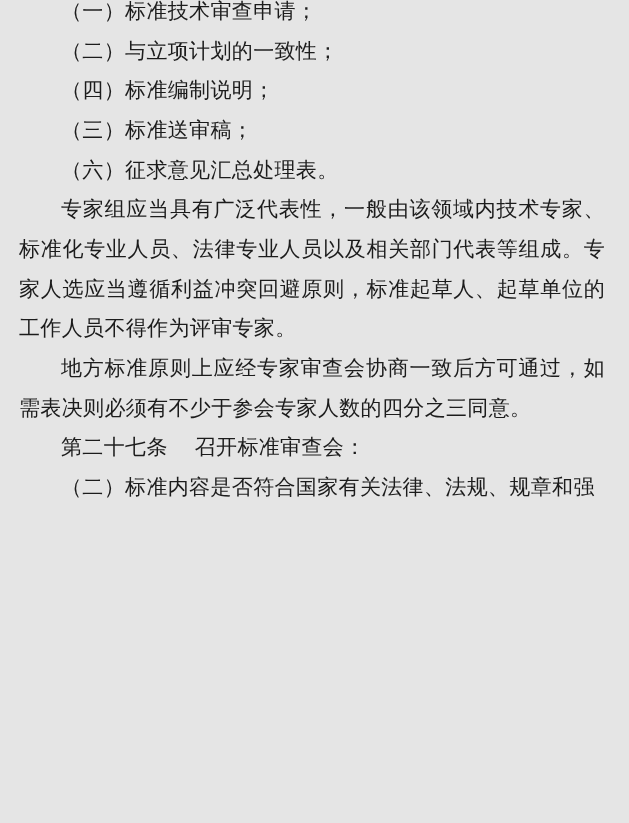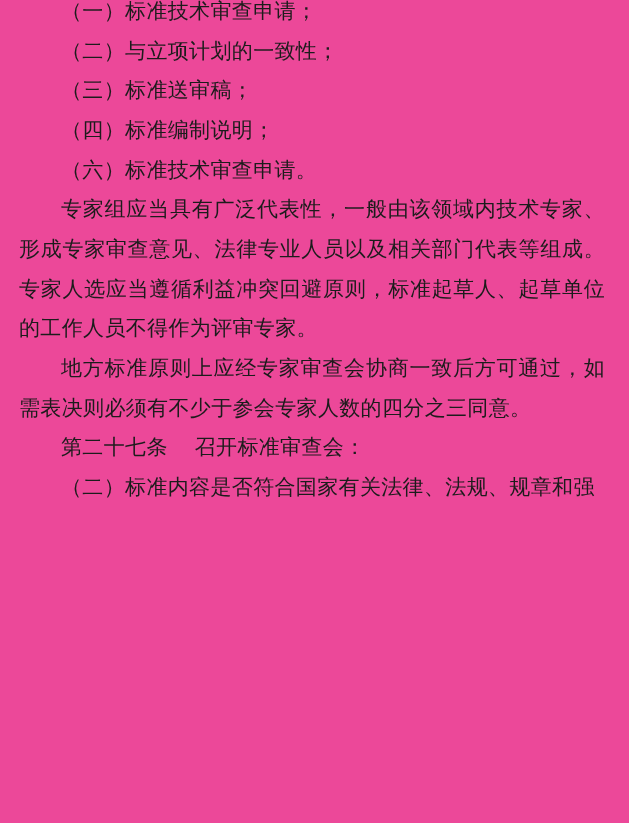--- a/index.html
+++ b/index.html
@@ -10,21 +10,21 @@
   body {
     width: 629px;
     height: 823px;
     overflow: hidden;
     font-family: "Liberation Serif", "DejaVu Serif", serif;
   }
   .page {
     box-sizing: border-box;
     width: 629px;
     height: 823px;
-    background: #ec4899;
+    background: #e5e5e5;
     padding-left: 19px;
     padding-right: 24px;
     overflow: hidden;
   }
   .text-block {
     margin-top: -8px;
     width: 586px;
   }
   .para {
     margin: 0;
@@ -39,21 +39,21 @@
     overflow-wrap: break-word;
   }
 </style>
 </head>
 <body>
 
 <div class="page">
   <div class="text-block">
     <p class="para">（一）标准技术审查申请；</p>
     <p class="para">（二）与立项计划的一致性；</p>
+    <p class="para">（四）标准编制说明；</p>
     <p class="para">（三）标准送审稿；</p>
-    <p class="para">（四）标准编制说明；</p>
-    <p class="para">（六）标准技术审查申请。</p>
-    <p class="para">专家组应当具有广泛代表性，一般由该领域内技术专家、形成专家审查意见、法律专业人员以及相关部门代表等组成。专家人选应当遵循利益冲突回避原则，标准起草人、起草单位的工作人员不得作为评审专家。</p>
+    <p class="para">（六）征求意见汇总处理表。</p>
+    <p class="para">专家组应当具有广泛代表性，一般由该领域内技术专家、标准化专业人员、法律专业人员以及相关部门代表等组成。专家人选应当遵循利益冲突回避原则，标准起草人、起草单位的工作人员不得作为评审专家。</p>
     <p class="para">地方标准原则上应经专家审查会协商一致后方可通过，如需表决则必须有不少于参会专家人数的四分之三同意。</p>
     <p class="para">第二十七条　 召开标准审查会：</p>
     <p class="para">（二）标准内容是否符合国家有关法律、法规、规章和强</p>
   </div>
 </div>
 
 </body></html>

